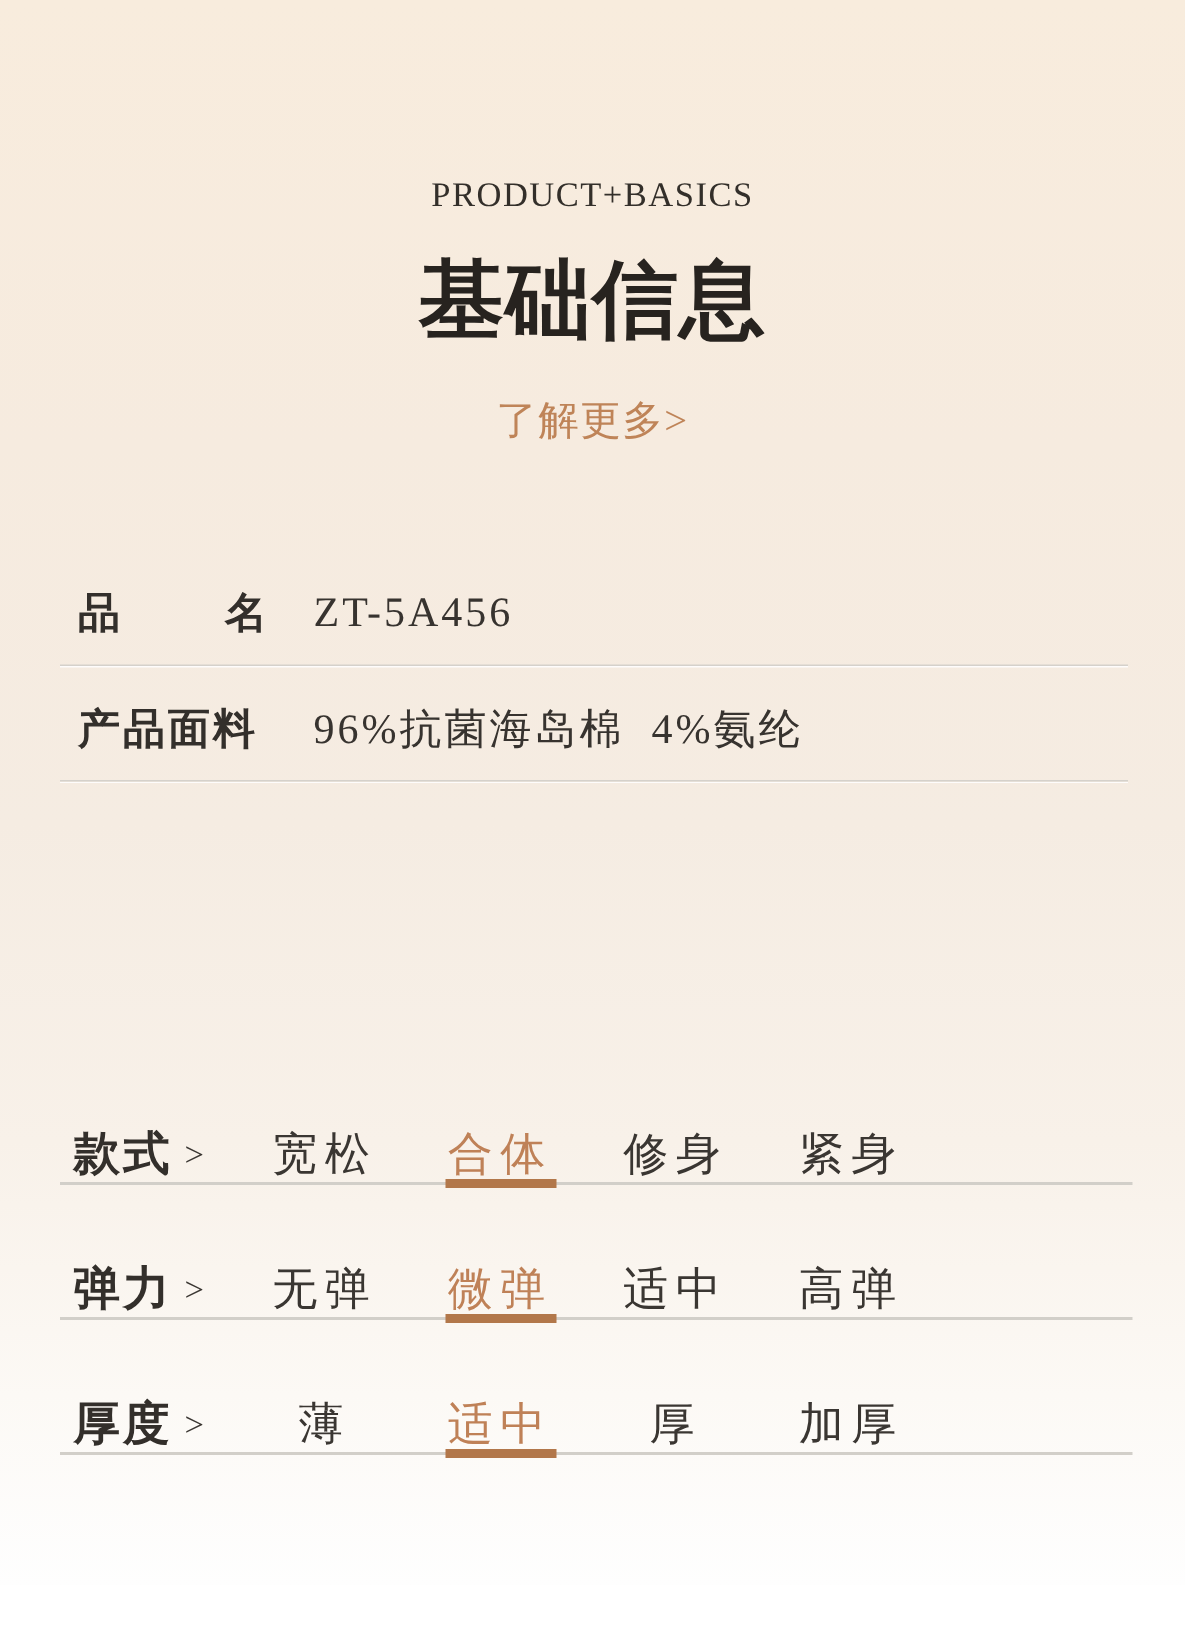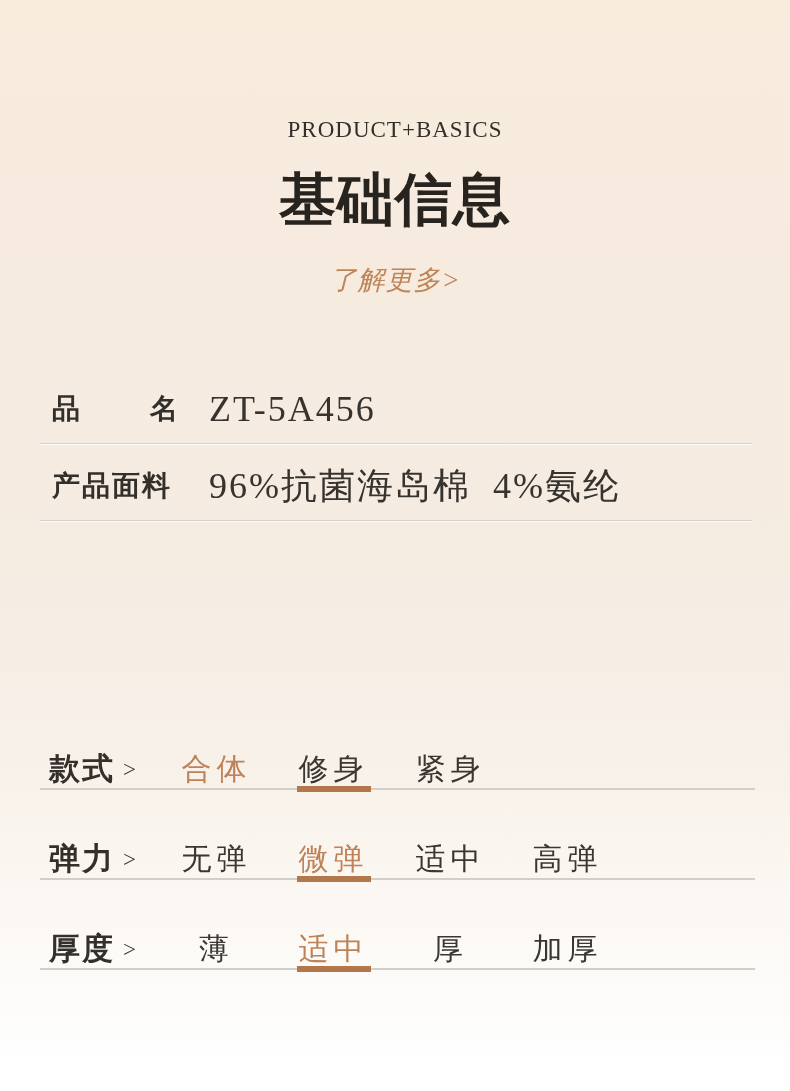--- a/index.html
+++ b/index.html
@@ -11,36 +11,36 @@
   .eyebrow{
     position:absolute;top:117px;left:0;width:100%;text-align:center;
     font-size:23px;letter-spacing:1px;color:#332f2a;font-weight:500;
   }
   .title{
     position:absolute;top:162px;left:0;width:100%;text-align:center;margin:0;
     font-size:57px;font-weight:700;letter-spacing:1px;color:#27231f;
   }
   .more{
     position:absolute;top:262px;left:0;width:100%;text-align:center;
-    font-size:27px;letter-spacing:1px;color:#bf8458;text-decoration:none;cursor:pointer;font-style:italic;
+    font-size:27px;letter-spacing:1px;color:#bf8458;text-decoration:none;cursor:pointer;
   }
   
   .info-table{position:absolute;top:367px;left:40px;width:712px;}
   .info-row{
     display:flex;align-items:center;height:77px;box-sizing:border-box;
     padding:8px 0 0 12px;
     border-bottom:1px solid #d5d1cb;box-shadow:0 1px 0 rgba(255,255,255,.85);
   }
   .info-label{
     width:126px;flex-shrink:0;margin-right:31px;
     font-size:28px;font-weight:700;letter-spacing:2px;color:#332f2b;
   }
   .info-label.spread{display:flex;justify-content:space-between;letter-spacing:0;}
   .info-value{font-size:28px;color:#37332f;letter-spacing:2px;white-space:pre;}
-  .info-value.latin{font-size:36px;}
+  .info-value.latin{font-size:28px;}
   
   .selectors{position:absolute;top:700px;left:40px;width:715px;}
   .sel-row{position:relative;height:90px;display:flex;align-items:flex-end;padding-top:4px;box-sizing:border-box;}
   .sel-label{
     width:118px;flex-shrink:0;box-sizing:border-box;padding-left:9px;
     display:flex;align-items:center;
     font-size:31px;font-weight:700;letter-spacing:2px;color:#332f2b;
   }
   .sel-arrow{font-size:23px;font-weight:400;color:#3a3632;margin-left:8px;letter-spacing:0;position:relative;top:1px;}
   .sel-options{display:flex;flex:1;}
@@ -74,20 +74,21 @@
 
 </div>
 
   <div class="selectors" id="selectors">
   <div class="sel-row">
     <div class="sel-label">
       <span class="sel-label-text">款式</span>
       <span class="sel-arrow">&gt;</span>
     </div>
     <div class="sel-options">
+          <span class="sel-option">宽松</span>
           <span class="sel-option selected">合体</span>
           <span class="sel-option">修身</span>
           <span class="sel-option">紧身</span>
         </div>
     <div class="sel-line"></div>
     <div class="sel-underline" style="left: 256.5px;"></div>
   </div>
 
   <div class="sel-row">
     <div class="sel-label">

